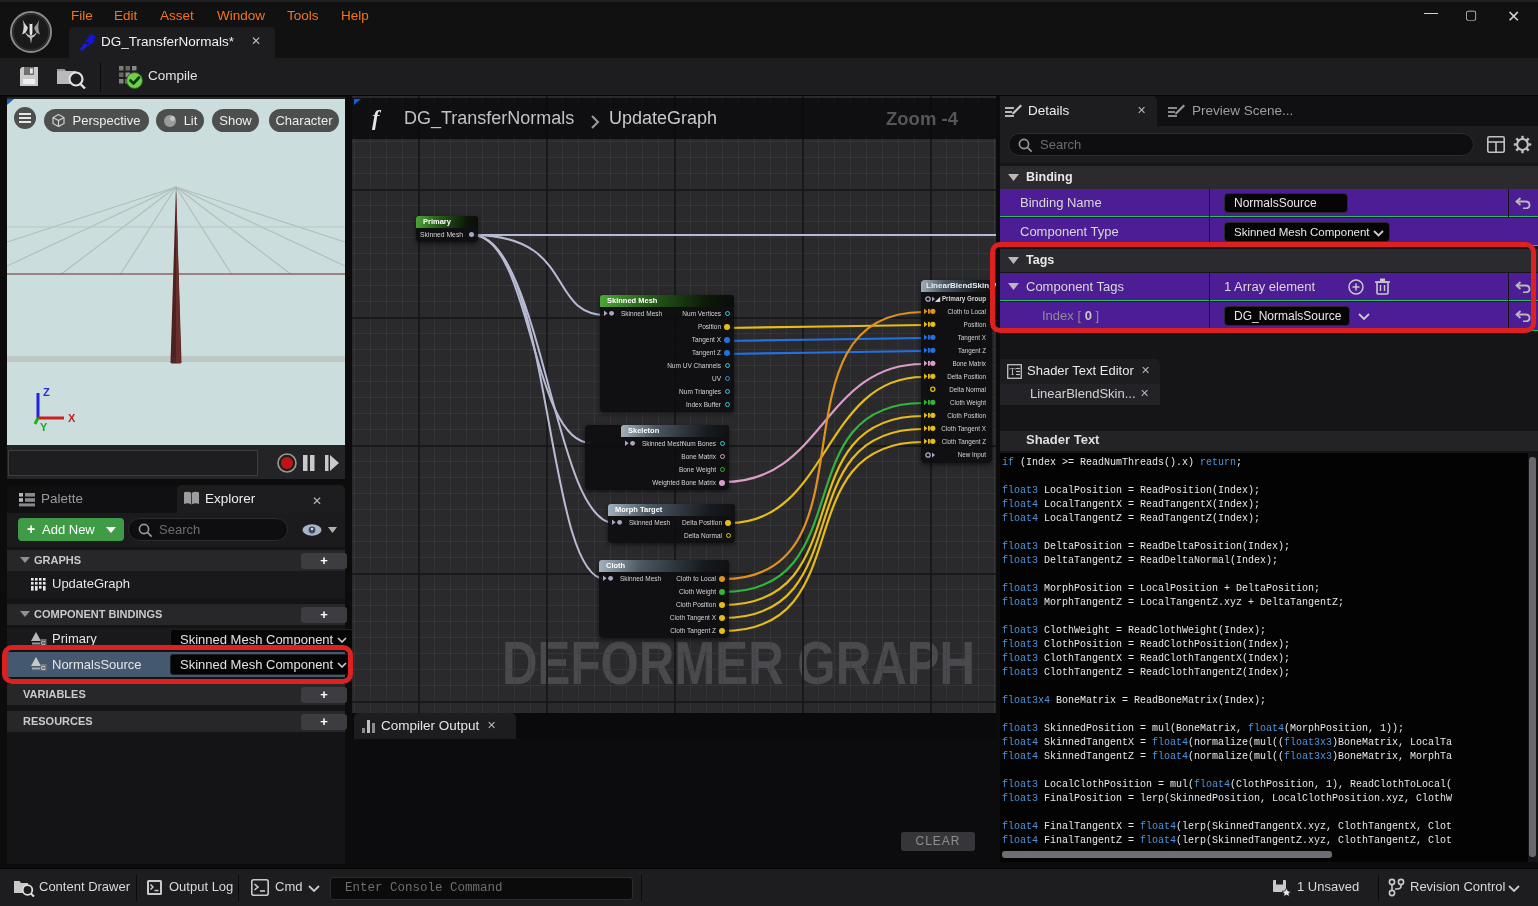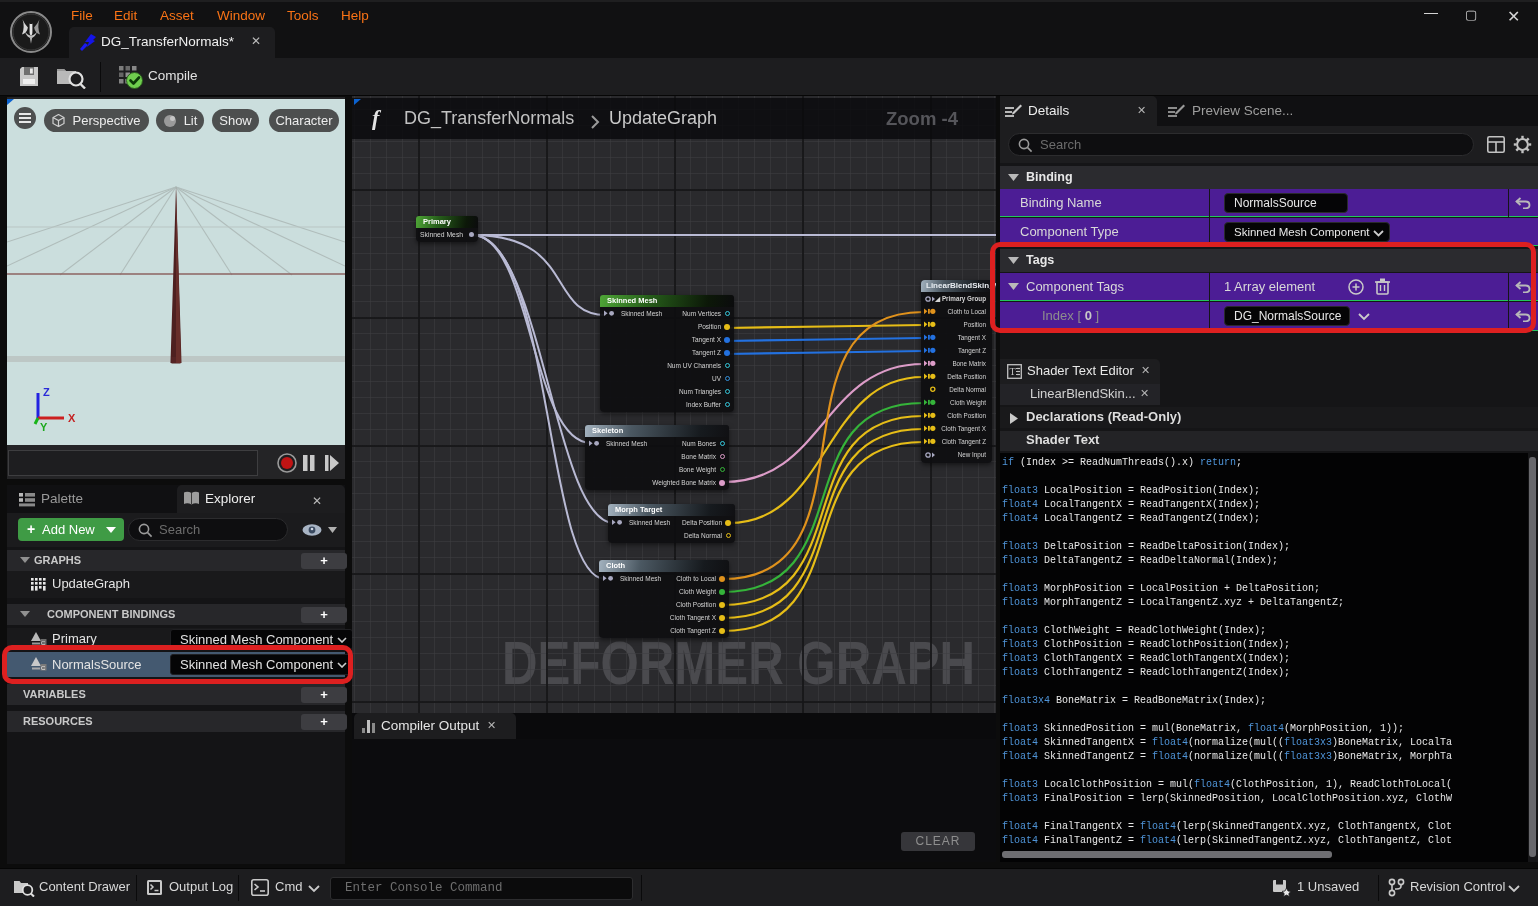--- a/index.html
+++ b/index.html
@@ -246,21 +246,21 @@
       <rect x="0" y="8" width="2.6" height="4.6"></rect>
             <rect x="4" y="8" width="2.6" height="4.6"></rect>
             <rect x="8" y="8" width="2.6" height="2.6"></rect>
             <rect x="12" y="8" width="2.6" height="4.6"></rect>
           </g>
     </svg>
     <span style="margin-left:45px;">UpdateGraph</span>
   </div>
   <div class="sechdr" style="top:119px;"><svg style="position:absolute;left:13px;top:7px;" width="10" height="7" viewBox="0 0 10 7">
           <polygon points="0,0 10,0 5,6" fill="#909090"></polygon>
-        </svg><span style="margin-left:40px;">COMPONENT BINDINGS</span><div class="plusbtn">+</div></div>
+        </svg><span style="margin-left:27px;">COMPONENT BINDINGS</span><div class="plusbtn">+</div></div>
   <div class="exprow" style="top:143px;height:22px;background:#19191b;line-height:22px;">
     <svg style="position:absolute;left:24px;top:4px;" width="16" height="14" viewBox="0 0 16 14">
           <polygon points="5,0 10,9 0,9" fill="#b9b9b9"></polygon>
           <rect x="1" y="10.5" width="8" height="2" fill="#999"></rect>
           <rect x="9.5" y="7" width="6" height="6.5" fill="#6a6a6a"></rect>
           <text x="10" y="12.6" font-size="6" fill="#ddd">C</text>
         </svg>
     <span style="margin-left:45px;">Primary</span>
     <div class="drop" style="left:163px;top:1px;width:183px;">
       <span style="margin-left:9px;">Skinned Mesh Component</span>
@@ -355,21 +355,21 @@
     <div class="nrow">
           <span class="rlab">Num Triangles</span>
           <span class="pin ring out" style="border-color:#35c8dc;"></span>
         </div>
     <div class="nrow">
           <span class="rlab">Index Buffer</span>
           <span class="pin ring out" style="border-color:#35c8dc;"></span>
         </div>
   </div>
 
-  <div class="node" style="left:233px;top:329px;width:144px;height:65px;">
+  <div class="node" style="left:233px;top:329px;width:144px;height:65px;padding-left:36px;">
     <div class="nhead gray">Skeleton</div>
     <div class="nrow">
           <svg style="position:absolute;left:4px;top:3.2px;" width="12" height="7" viewBox="0 0 12 7">
             <polygon points="0,0.6 3.6,3.3 0,6" fill="#a8a8c0"></polygon>
             <circle cx="7.6" cy="3.3" r="2.4" fill="#a8a8c0"></circle>
           </svg>
           <span class="llab" style="left:21px;">Skinned Mesh</span>
           <span class="rlab">Num Bones</span>
           <span class="pin ring out" style="border-color:#35c8dc;"></span>
         </div>
@@ -687,26 +687,20 @@
           <line x1="9" y1="7.5" x2="13" y2="7.5" stroke="#c2c2c2" stroke-width="1.2"></line>
           <line x1="9" y1="10.5" x2="13" y2="10.5" stroke="#c2c2c2" stroke-width="1.2"></line>
         </svg>
     <span style="position:absolute;left:27px;top:4px;font-size:13px;color:#e8e8e8;">Shader Text Editor</span>
     <span style="position:absolute;left:141px;top:5px;color:#b5b5b5;font-size:11px;">✕</span>
   </div>
   <div class="abs" style="left:0;top:288px;width:160px;height:21px;background:#232327;">
     <span style="position:absolute;left:30px;top:2px;font-size:13px;color:#d2d2d2;">LinearBlendSkin...</span>
     <span style="position:absolute;left:140px;top:3px;color:#b5b5b5;font-size:11px;">✕</span>
   </div>
-  <div class="abs" style="left:0;top:311px;width:538px;height:21px;background:#19191b;">
-    <svg style="position:absolute;left:10px;top:6px;" width="8" height="11" viewBox="0 0 8 11">
-          <polygon points="0,0 8,5.5 0,11" fill="#c9c9c9"></polygon>
-        </svg>
-    <span style="position:absolute;left:26px;top:2px;font-size:13px;font-weight:bold;color:#dedede;">Declarations (Read-Only)</span>
-  </div>
   <div class="abs" style="left:0;top:335px;width:538px;height:20px;background:#232326;">
     <span style="position:absolute;left:26px;top:1px;font-size:13px;font-weight:bold;color:#dedede;">Shader Text</span>
   </div>
   <div id="codearea" class="abs" style="left:0;top:357px;width:528px;height:409px;background:#030304;overflow:hidden;">
         <pre style="margin:0;padding:3px 0 0 2px;font-family:'Liberation Mono',monospace;font-size:10px;line-height:14px;color:#e8e8e8;"><span class="kw">if</span> (Index &gt;= ReadNumThreads().x) <span class="kw">return</span>;
 
 <span class="kw">float3</span> LocalPosition = ReadPosition(Index);
 <span class="kw">float4</span> LocalTangentX = ReadTangentX(Index);
 <span class="kw">float4</span> LocalTangentZ = ReadTangentZ(Index);
 

